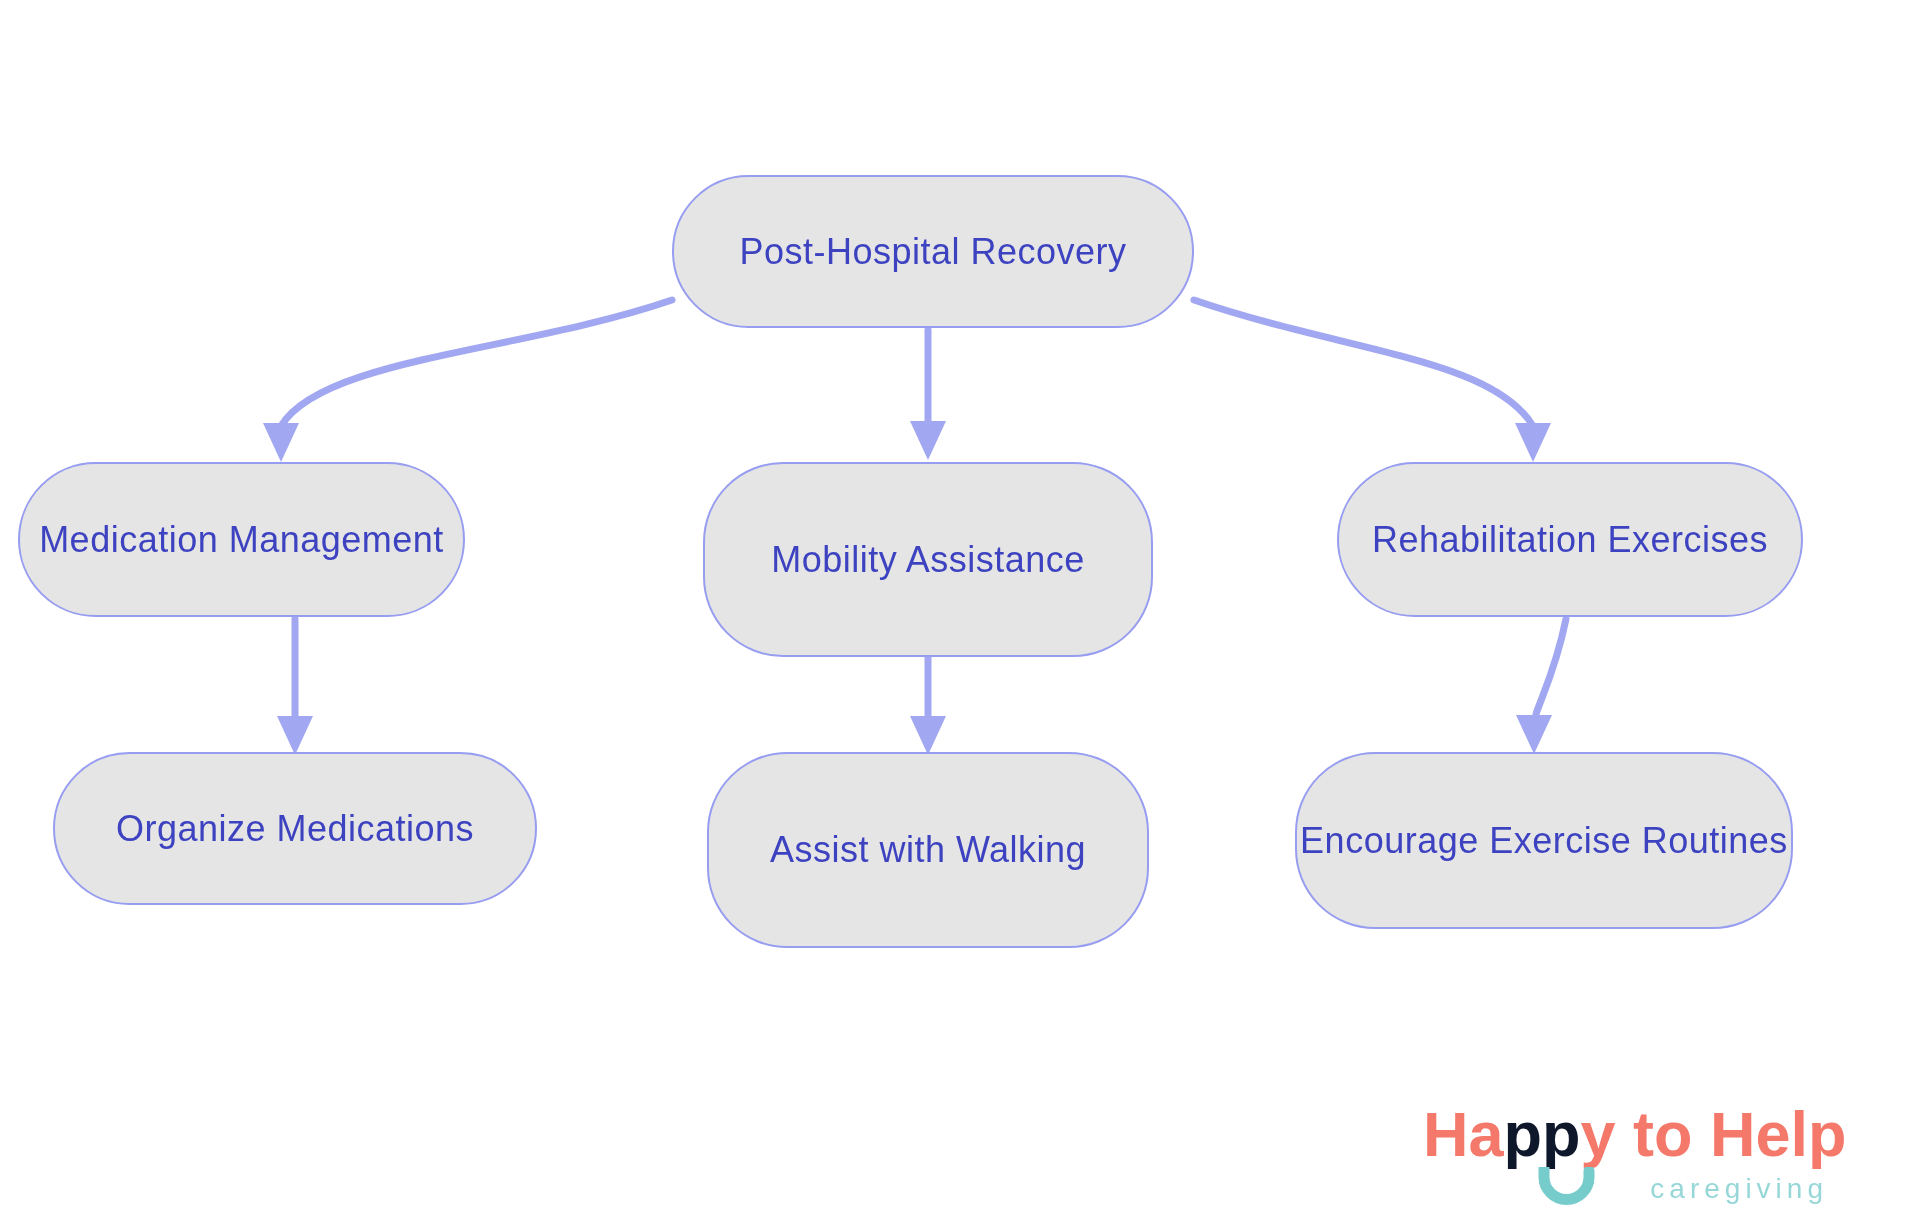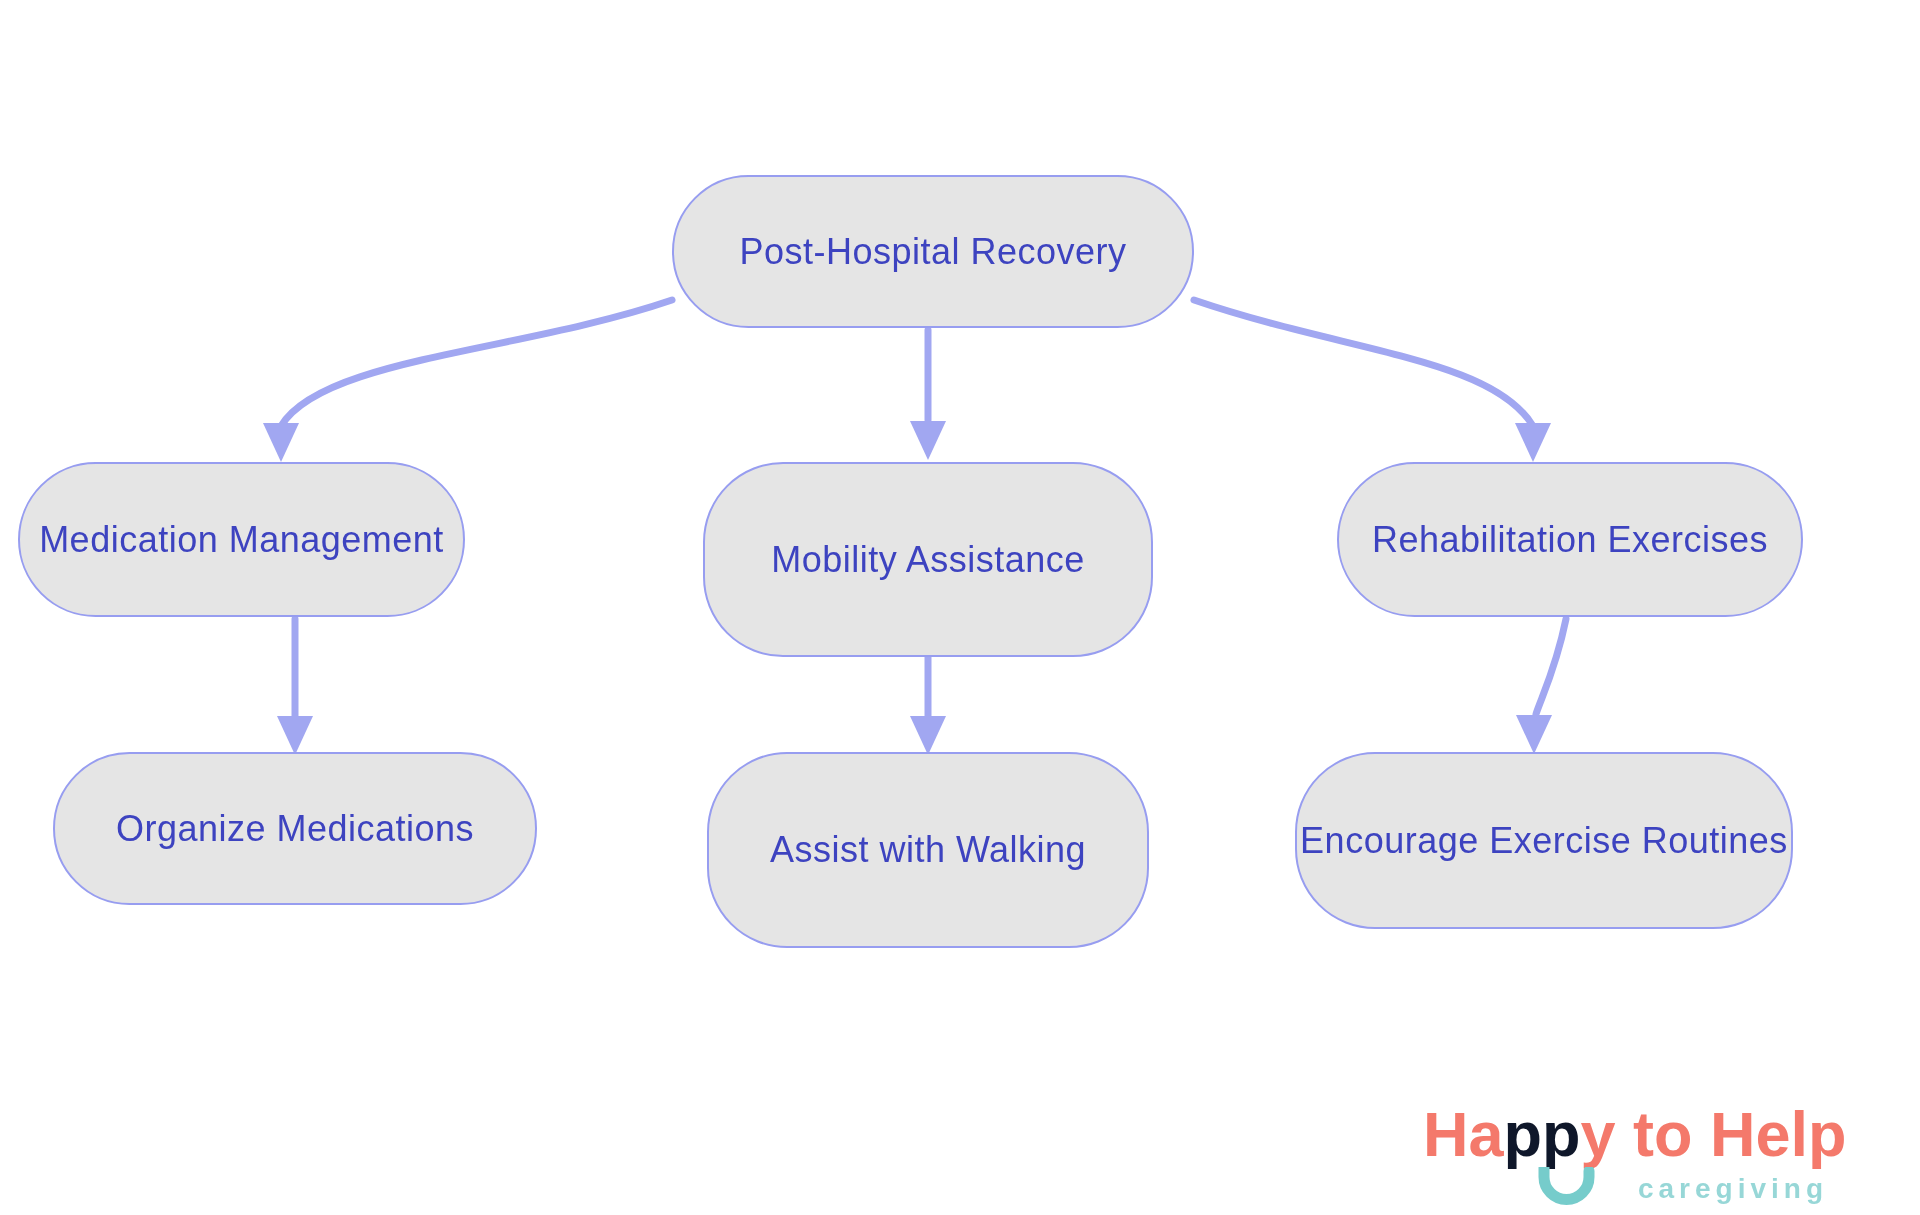--- a/index.html
+++ b/index.html
@@ -73,21 +73,21 @@
   .logo-smile {
     position: absolute;
     left: 115px;
     top: 64px;
   }
   .logo-tagline {
     margin-top: 9px;
     text-align: right;
     padding-right: 50px;
     font-size: 28px;
-    font-weight: bold;
+    font-weight: normal;
     color: #97d7d7;
     letter-spacing: 5px;
     line-height: 1;
   }
 </style>
 </head>
 <body>
 
 <div class="canvas">
 

